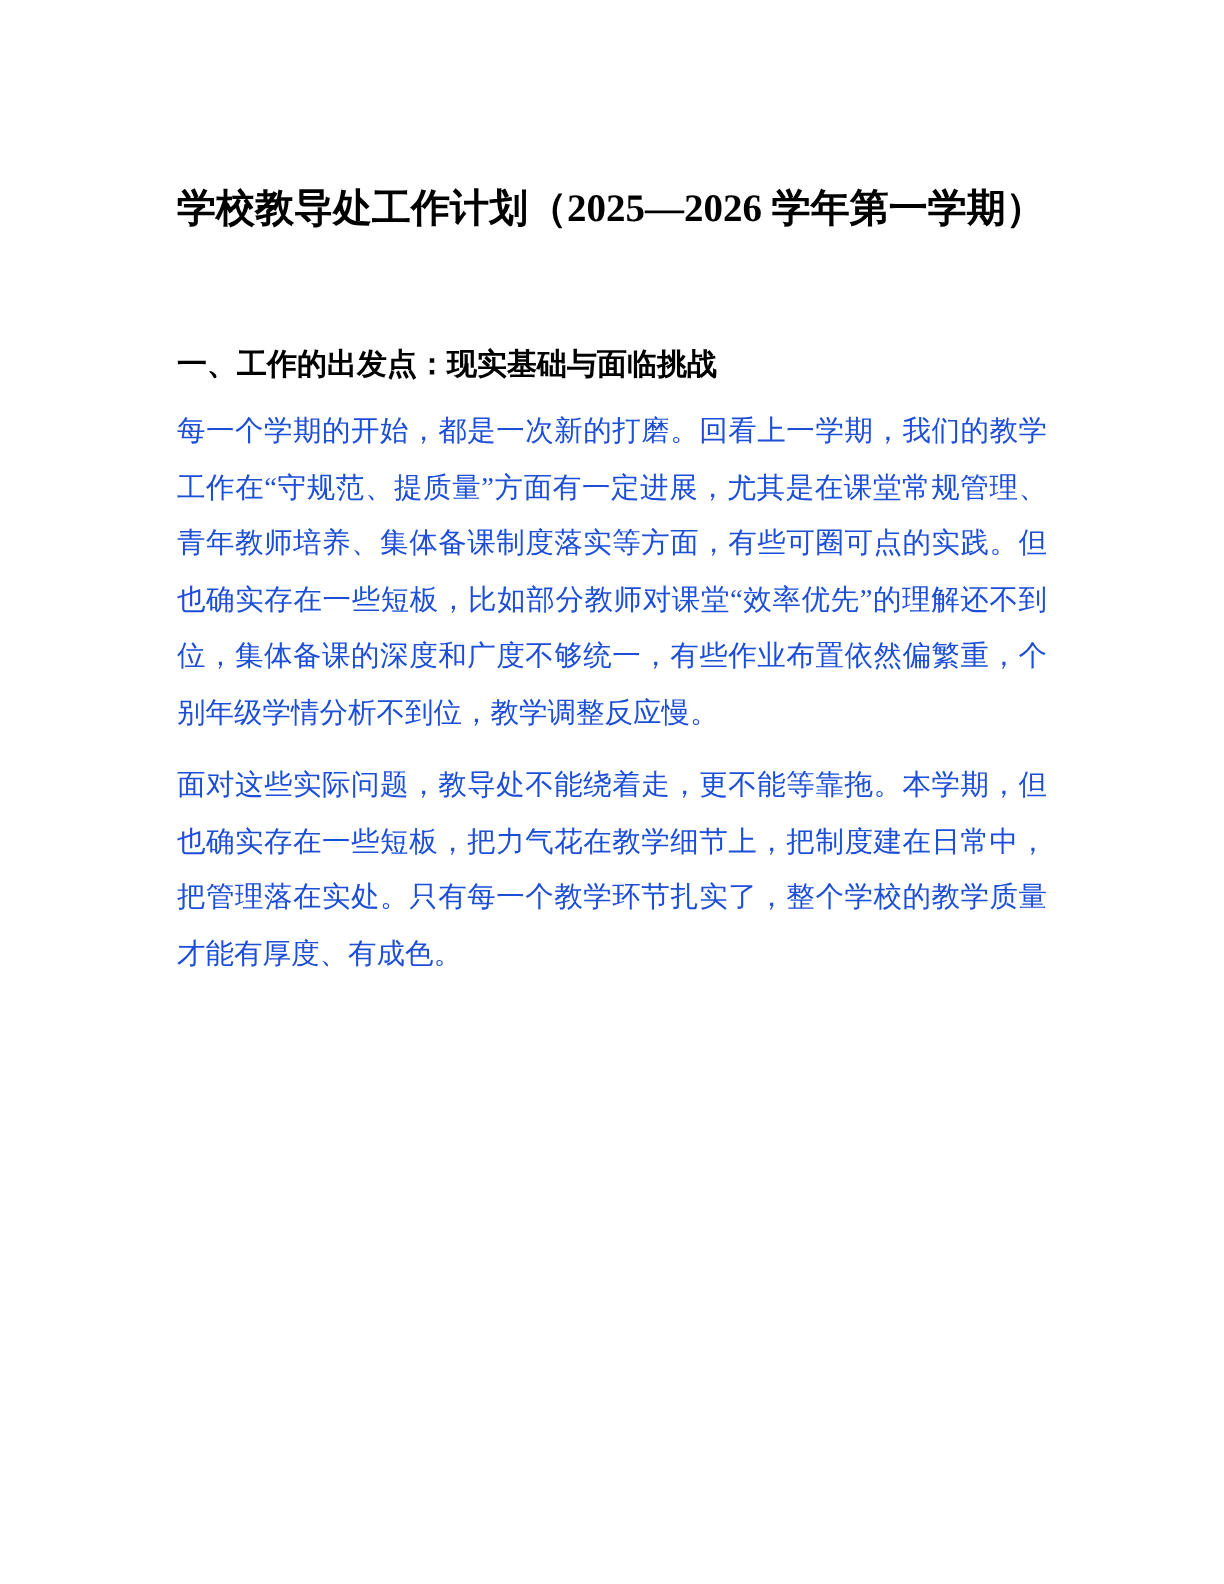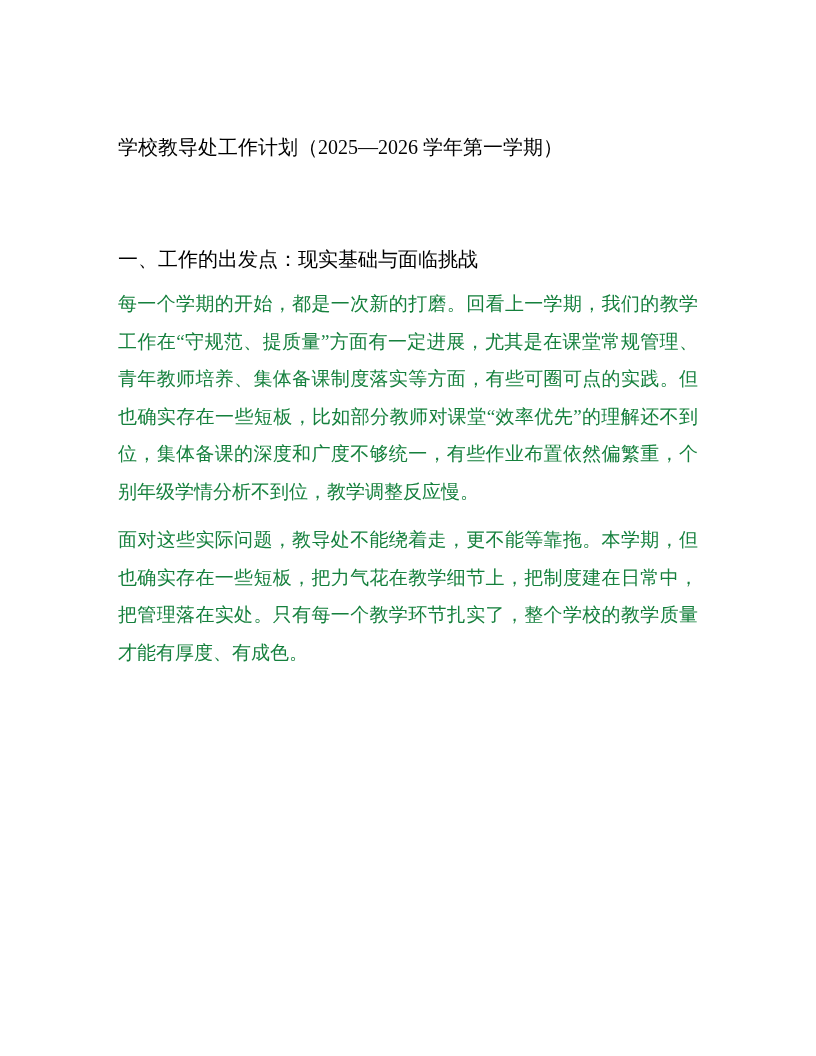--- a/index.html
+++ b/index.html
@@ -13,39 +13,39 @@
     height: 1056px;
     margin: 0 auto;
     background: #ffffff;
     box-sizing: border-box;
     padding: 118px 118px 0 118px;
     overflow: hidden;
     font-family: "Liberation Serif", "DejaVu Serif", serif;
     color: #333333;
   }
   .doc-title {
-    font-size: 20px;
-    line-height: 58px;
-    font-weight: 400;
+    font-size: 26px;
+    line-height: 42px;
+    font-weight: 700;
     color: #000000;
     margin: 0 -30px 67px 0;
   }
   .section-heading {
     font-size: 20px;
     line-height: 32px;
-    font-weight: 400;
+    font-weight: 700;
     color: #000000;
     margin: 11px 0 10px 0;
   }
   .body-paragraph {
     font-size: 19px;
     line-height: 37.5px;
     margin: 0 0 11px 0;
     text-align: justify;
-    color: #15803d;
+    color: #1d4ed8;
   }
 </style>
 </head>
 <body>
 
 <div class="page">
   <h1 class="doc-title">学校教导处工作计划（2025—2026 学年第一学期）</h1>
 
   <h2 class="section-heading">一、工作的出发点：现实基础与面临挑战</h2>
 

